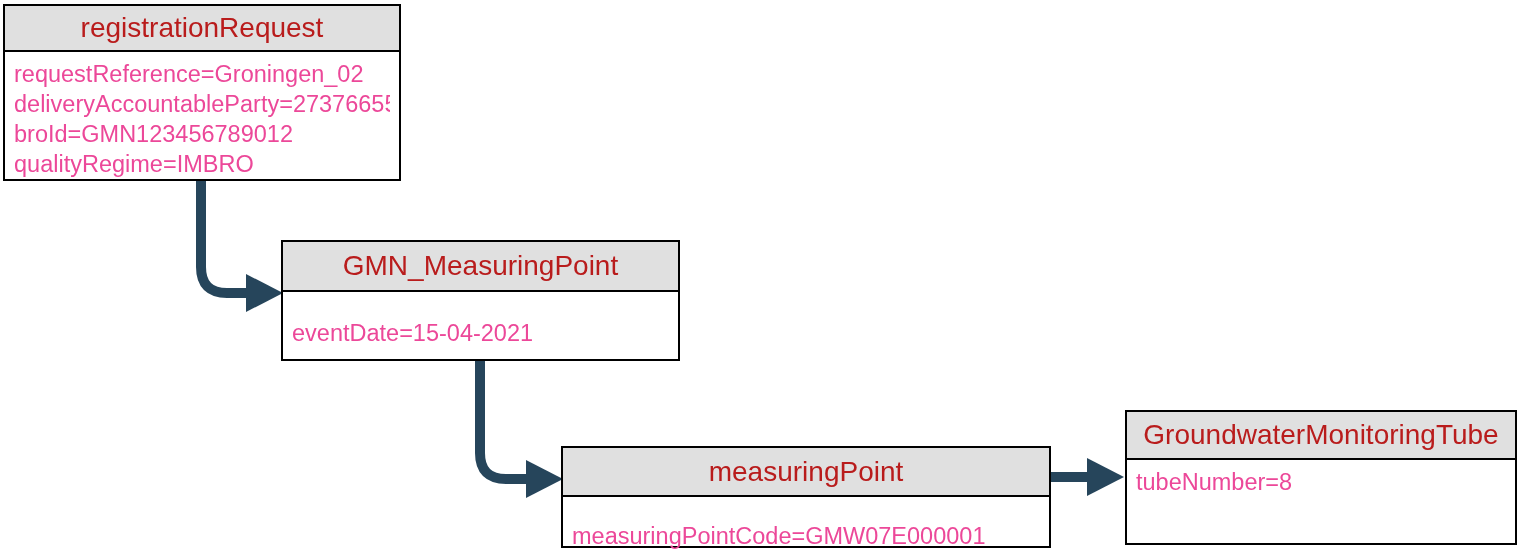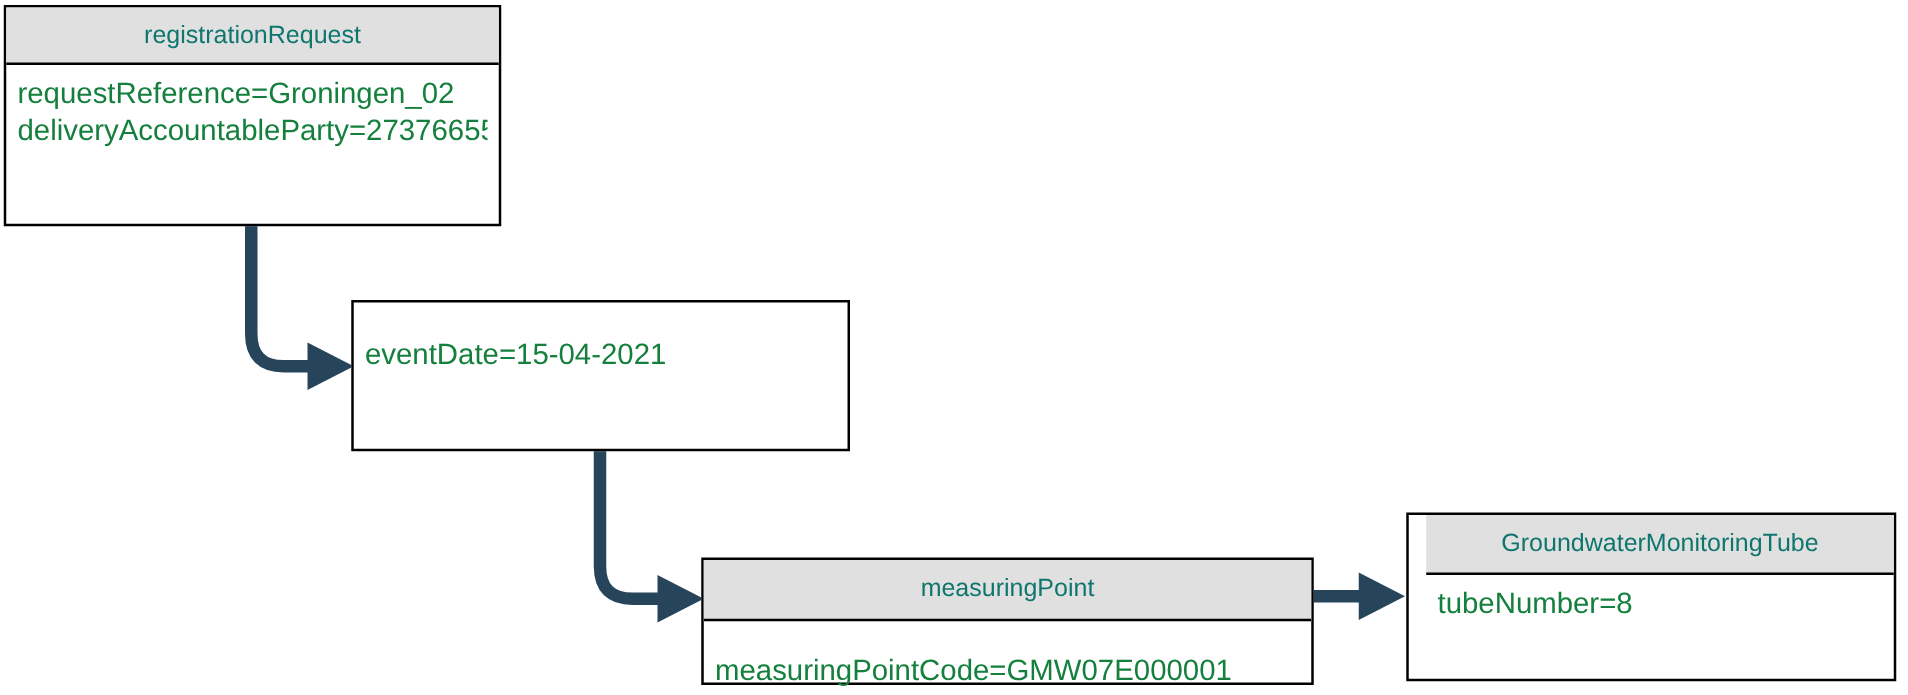--- a/index.html
+++ b/index.html
@@ -29,34 +29,34 @@
     background: #ffffff;
     z-index: 2;
   }
   .node-header {
     box-sizing: border-box;
     background: #e0e0e0;
     border-bottom: 2px solid #000000;
     display: flex;
     align-items: center;
     justify-content: center;
-    font-size: 20px;
-    color: #0f766e;
+    font-size: 28px;
+    color: #b91c1c;
     white-space: nowrap;
     overflow: hidden;
   }
   .node-body {
     box-sizing: border-box;
     padding: 7px 9px 0 9px;
     overflow: hidden;
   }
   .attr-line {
     font-size: 23.5px;
     line-height: 30px;
-    color: #15803d;
+    color: #ec4899;
     white-space: nowrap;
     overflow: hidden;
   }
 </style>
 </head>
 <body>
 
 <div class="canvas">
 
   <svg class="arrow-layer" viewBox="0 0 1526 556" xmlns="http://www.w3.org/2000/svg">
@@ -75,36 +75,39 @@
       <path d="M1040,477 L1089,477" fill="none" stroke="#26455b" stroke-width="10"></path>
       <polygon points="1087,458 1087,496 1124,477" fill="#26455b"></polygon>
     </g>
   </svg>
 
   <div class="node" style="left:3px; top:4px; width:398px; height:177px;">
     <div class="node-header" style="height:46px;">registrationRequest</div>
     <div class="node-body">
       <div class="attr-line">requestReference=Groningen_02</div>
       <div class="attr-line">deliveryAccountableParty=27376655</div>
+      <div class="attr-line">broId=GMN123456789012</div>
+      <div class="attr-line">qualityRegime=IMBRO</div>
     </div>
   </div>
 
   <div class="node" style="left:281px; top:240px; width:399px; height:121px;">
+    <div class="node-header" style="height:50px;">GMN_MeasuringPoint</div>
     <div class="node-body" style="padding-top:26px;">
       <div class="attr-line">eventDate=15-04-2021</div>
     </div>
   </div>
 
   <div class="node" style="left:561px; top:428px; width:490px; height:102px;margin-top:18px;">
     <div class="node-header" style="height:49px;">measuringPoint</div>
     <div class="node-body" style="padding-top:24px;">
       <div class="attr-line">measuringPointCode=GMW07E000001</div>
     </div>
   </div>
 
-  <div class="node" style="left:1125px; top:410px; width:392px; height:135px;padding-left:14px;">
+  <div class="node" style="left:1125px; top:410px; width:392px; height:135px;">
     <div class="node-header" style="height:48px;">GroundwaterMonitoringTube</div>
     <div class="node-body">
       <div class="attr-line">tubeNumber=8</div>
     </div>
   </div>
 
 </div>
 
 </body></html>

